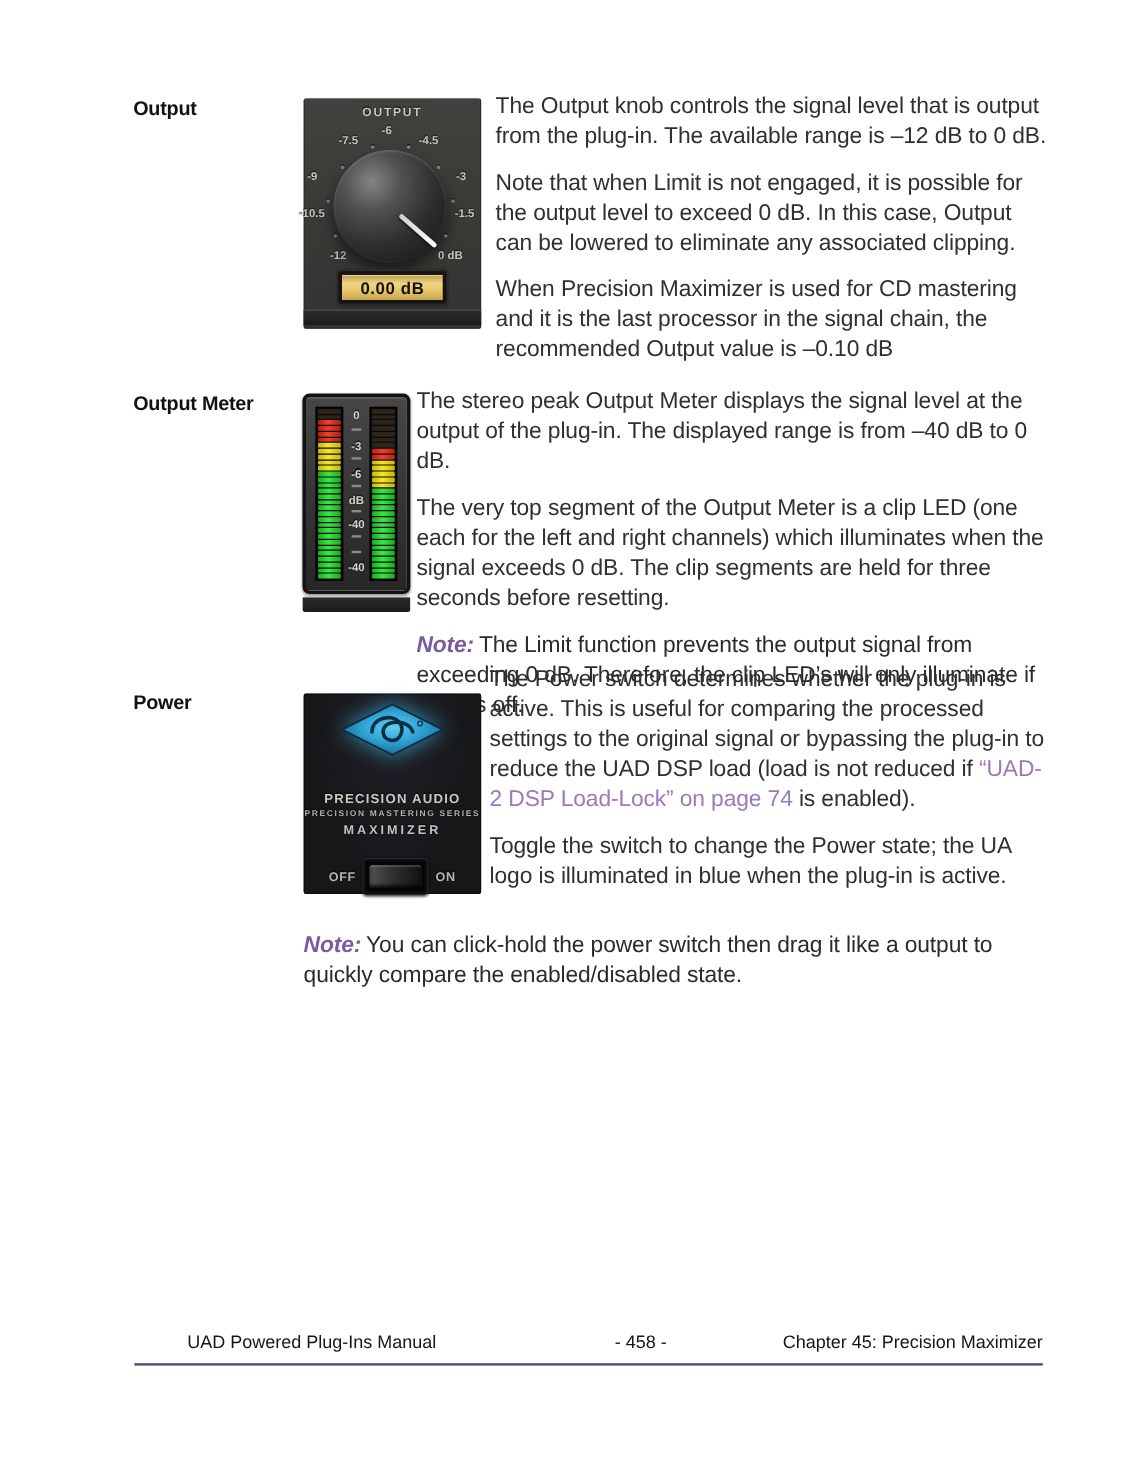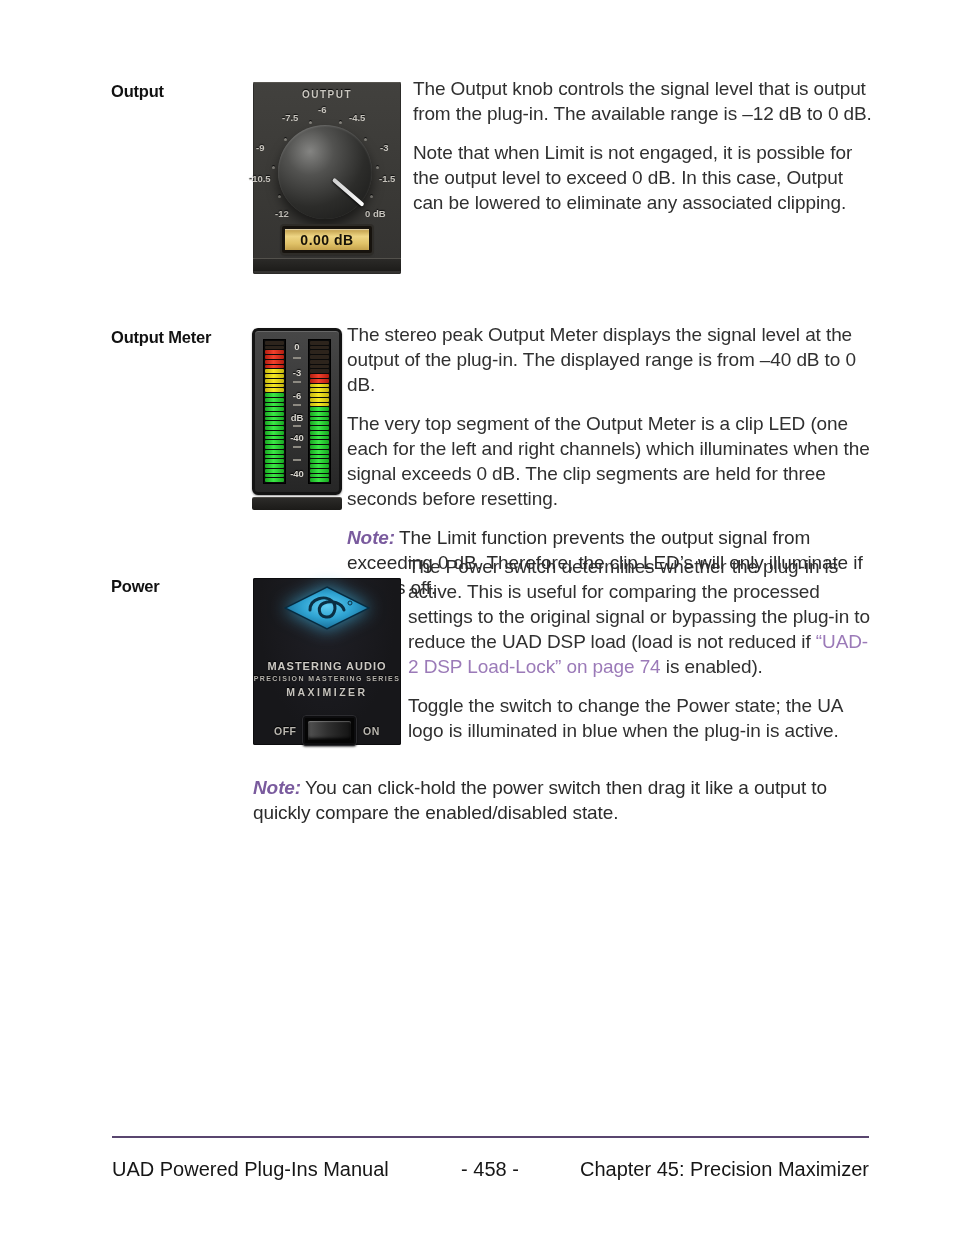--- a/index.html
+++ b/index.html
@@ -119,21 +119,21 @@
   }
   .pw-rocker {
     position:absolute; left:5px; top:5px; right:5px; bottom:5px; border-radius:2px;
     background:linear-gradient(90deg,#525252 0%,#303030 45%,#131313 100%);
     box-shadow:inset 0 1px 1px rgba(255,255,255,0.28), inset 0 -2px 3px rgba(0,0,0,0.85);
   }
 
   
   .footer-line { position:absolute; left:112px; top:1136px; width:757px; height:2px; background:var(--footer-rule,#59466f); }
   .footer-left, .footer-center, .footer-right {
-    position:absolute; top:1158px; font-size:20px; color:#161616; white-space:nowrap;
+    position:absolute; top:1110px; font-size:15px; color:#161616; white-space:nowrap;margin-left:44px;
   }
   .footer-left { left:112px; }
   .footer-center { left:490px; transform:translateX(-50%); }
   .footer-right { right:85px; }
 </style>
 </head>
 <body>
 
 <div class="page">
 
@@ -162,20 +162,21 @@
     <div class="knob-pointer"></div>
     <div class="knob-display">
       <span>0.00 dB</span>
     </div>
     <div class="knob-strip"></div>
   </div>
 
   <div class="txt" style="left:413px;top:76px;width:462px">
     <p>The Output knob controls the signal level that is output from the plug-in. The available range is –12 dB to 0 dB.</p>
     <p>Note that when Limit is not engaged, it is possible for the output level to exceed 0 dB. In this case, Output can be lowered to eliminate any associated clipping.</p>
+    <p>When Precision Maximizer is used for CD mastering and it is the last processor in the signal chain, the recommended Output value is –0.10 dB</p>
   </div>
 
   <div class="sec-h" style="top:328px">Output Meter</div>
 
   <div>
     <div class="meter-frame">
       <div class="led-col left">
           <div class="led-seg led-dim"></div>
           <div class="led-seg led-dim"></div>
           <div class="led-seg led-red"></div>
@@ -269,21 +270,21 @@
         <radialGradient id="uag" cx="50%" cy="45%" r="65%">
           <stop offset="0%" stop-color="#62cdf2"></stop>
           <stop offset="45%" stop-color="#2fa3d2"></stop>
           <stop offset="100%" stop-color="#105a82"></stop>
         </radialGradient>
       </defs>
       <polygon points="43,1 85,22 43,43 1,22" fill="url(#uag)" stroke="#082c40" stroke-width="1.5"></polygon>
       <path d="M26 24 C26 12 42 9 48 15 C54 21 50 32 42 31 C34 30 33 20 40 17 C48 14 58 17 60 24" fill="none" stroke="#0a2f44" stroke-width="3" stroke-linecap="round"></path>
       <circle cx="66" cy="17" r="2" fill="none" stroke="#0a2f44" stroke-width="1"></circle>
     </svg>
-    <div class="pw-brand">MASTERING AUDIO</div>
+    <div class="pw-brand">PRECISION AUDIO</div>
     <div class="pw-series">PRECISION MASTERING SERIES</div>
     <div class="pw-model">MAXIMIZER</div>
     <div class="pw-off">OFF</div>
     <div class="pw-bezel">
       <div class="pw-rocker"></div>
     </div>
     <div class="pw-on">ON</div>
   </div>
 
   <div class="txt" style="left:408px;top:554px;width:470px">

